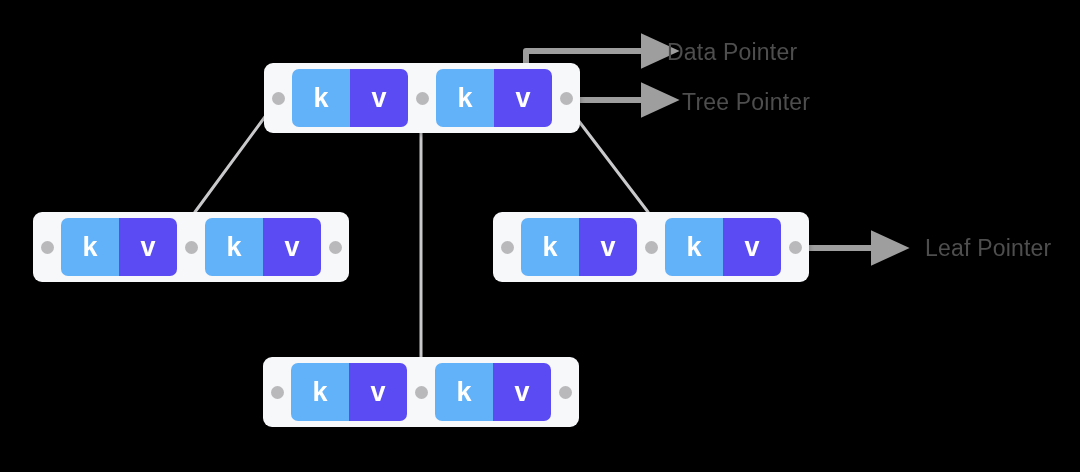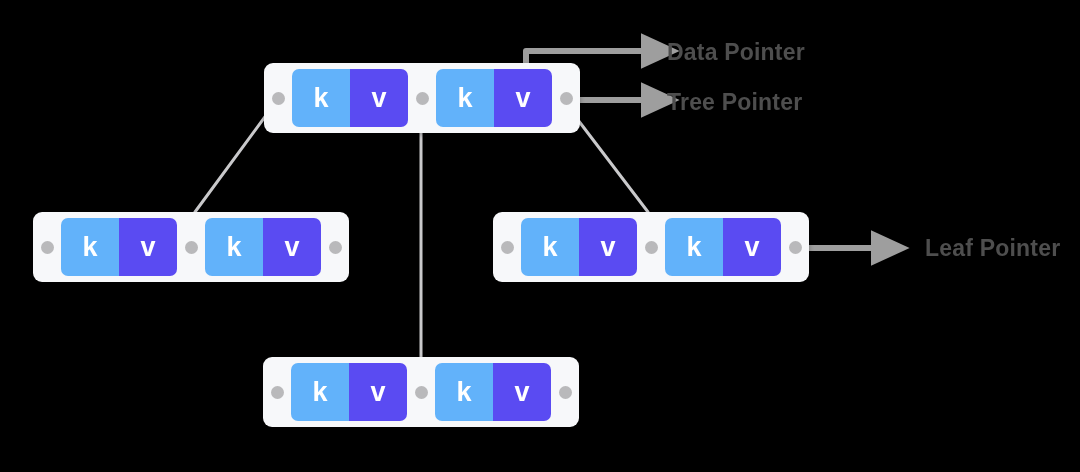--- a/index.html
+++ b/index.html
@@ -67,21 +67,21 @@
     border-radius: 7px 0 0 7px;
   }
   .cell.val {
     background: #5a4bf2;
     border-radius: 0 7px 7px 0;
   }
   .label {
     position: absolute;
     color: #4e4e4e;
     font-size: 23px;
-    font-weight: bold;
+    font-weight: normal;
     font-family: "Liberation Sans", sans-serif;
     white-space: nowrap;
     letter-spacing: 0.2px;
     z-index: 4;
   }
 </style>
 </head>
 <body>
 
 <div id="canvas">
@@ -180,16 +180,16 @@
     <div class="kvpair">
       <div class="cell key">k</div>
       <div class="cell val">v</div>
     </div>
     <div class="ptr-slot">
       <span class="ptr-dot"></span>
     </div>
   </div>
 
   <div class="label" style="left:667px; top:39px;">Data Pointer</div>
-  <div class="label" style="left:667px; top:89px;">Tree Pointer</div>
+  <div class="label" style="left:682px; top:89px;">Tree Pointer</div>
   <div class="label" style="left:925px; top:235px;">Leaf Pointer</div>
 
 </div>
 
 </body></html>

